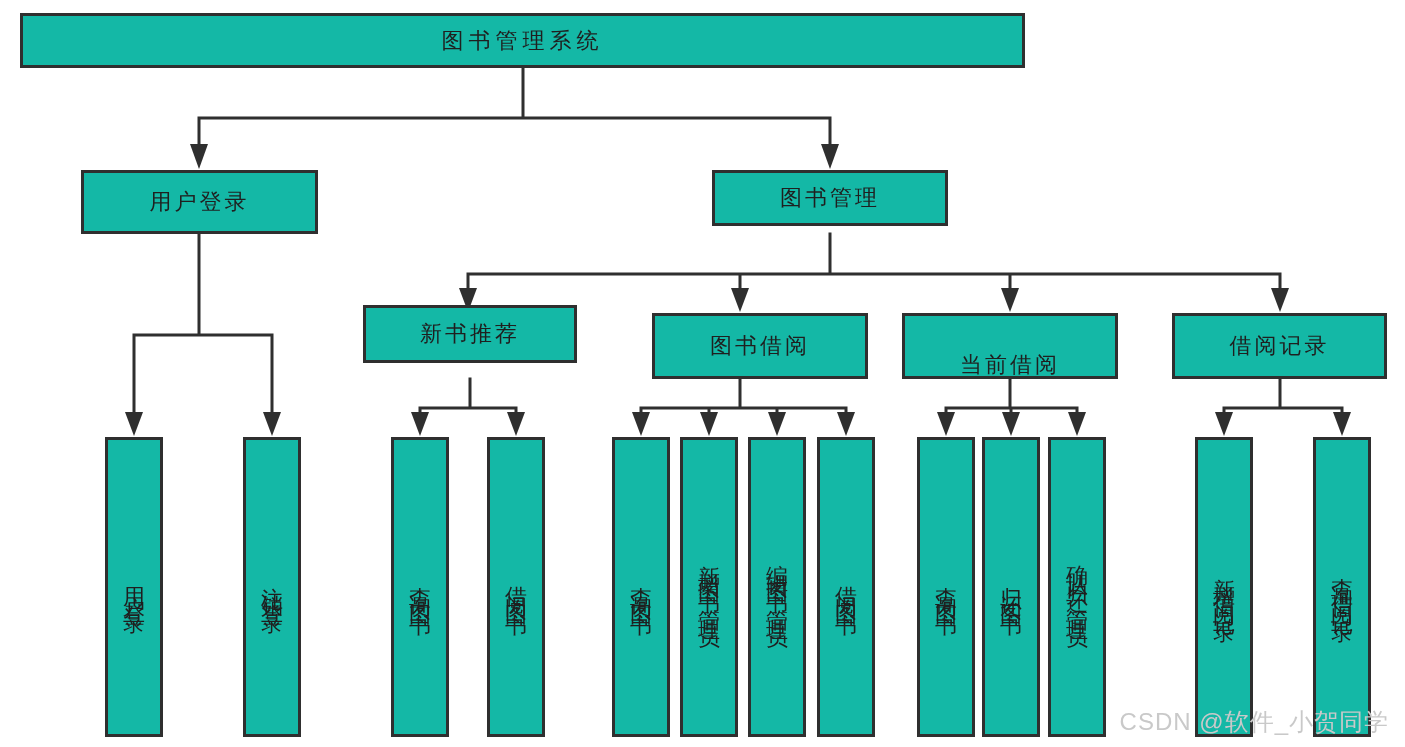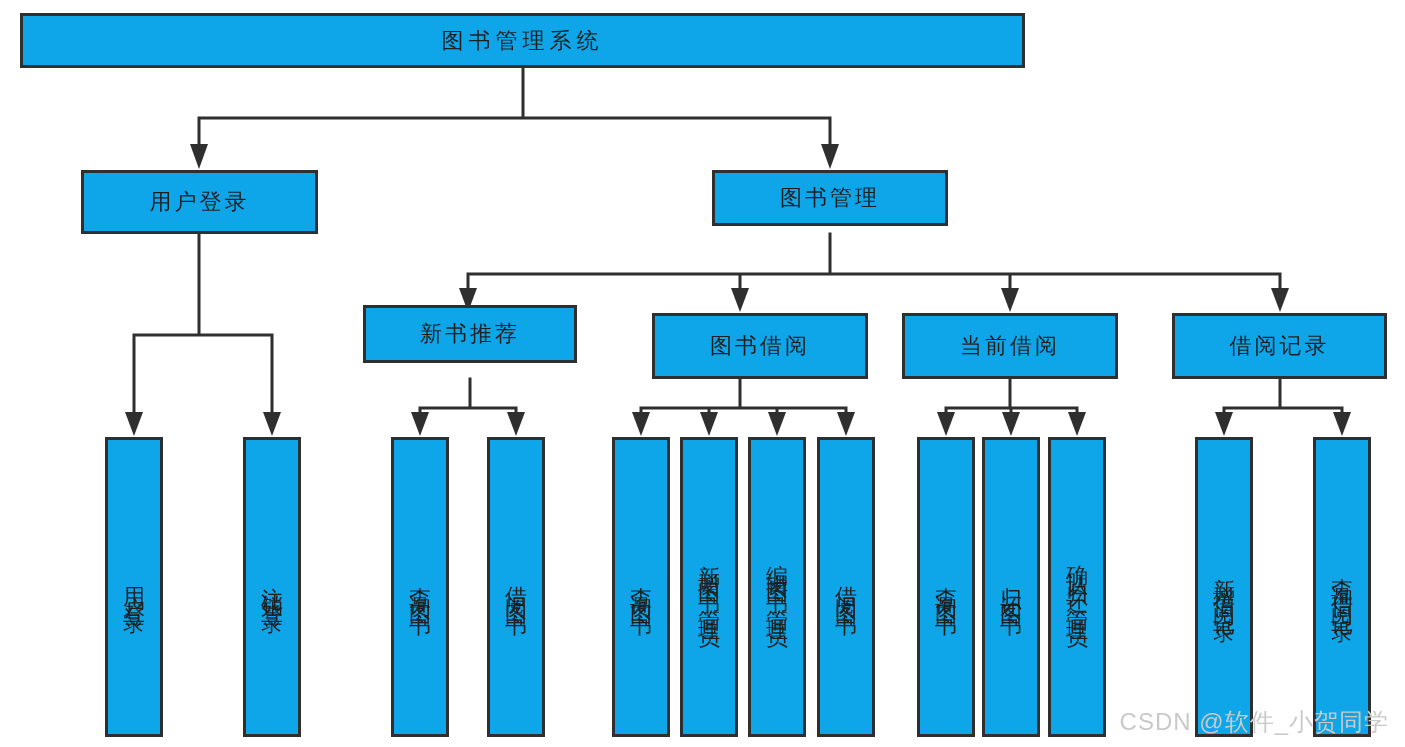--- a/index.html
+++ b/index.html
@@ -18,21 +18,21 @@
   .wires {
     position: absolute;
     left: 0;
     top: 0;
     pointer-events: none;
   }
   .node {
     position: absolute;
     box-sizing: border-box;
     border: 3px solid #2f2f2f;
-    background: #0ea5e9;
+    background: #14b8a6;
     display: flex;
     align-items: center;
     justify-content: center;
     color: #1f1f1f;
   }
   .node.h .label {
     font-size: 22px;
     letter-spacing: 3px;
     white-space: nowrap;
     line-height: 1;
@@ -46,21 +46,21 @@
     font-size: 22px;
     letter-spacing: 9px;
     line-height: 1;
   }
   
   .n-root        { left: 20px;   top: 13px;  width: 1005px; height: 55px; }
   .n-user-login  { left: 81px;   top: 170px; width: 237px;  height: 64px; }
   .n-book-mgmt   { left: 712px;  top: 170px; width: 236px;  height: 56px; }
   .n-new-books   { left: 363px;  top: 305px; width: 214px;  height: 58px; }
   .n-book-borrow { left: 632px;  top: 313px; width: 216px;  height: 66px; margin-left: 20px; }
-  .n-cur-borrow  { left: 902px;  top: 313px; width: 216px;  height: 66px; }
+  .n-cur-borrow  { left: 902px;  top: 313px; width: 216px;  height: 66px; align-items: flex-end; }
   .n-records     { left: 1172px; top: 313px; width: 215px;  height: 66px; }
   .leaf { top: 437px; height: 300px; width: 58px; }
   .lf-1  { left: 105px;  }
   .lf-2  { left: 243px;  }
   .lf-3  { left: 391px;  }
   .lf-4  { left: 487px;  }
   .lf-5  { left: 612px;  }
   .lf-6  { left: 680px;  }
   .lf-7  { left: 748px;  }
   .lf-8  { left: 817px;  }

